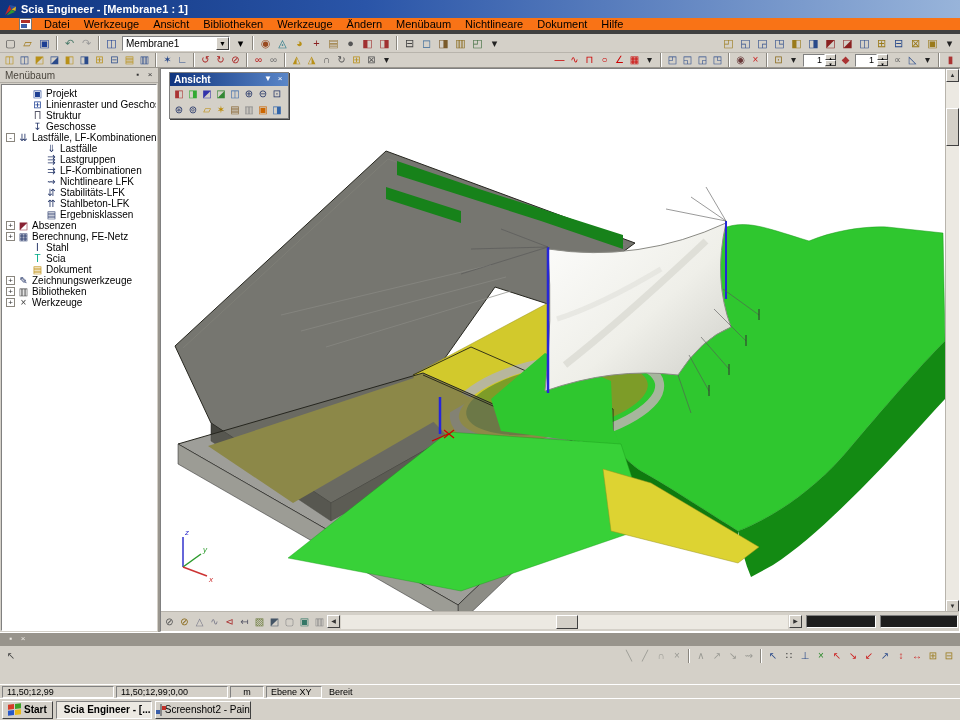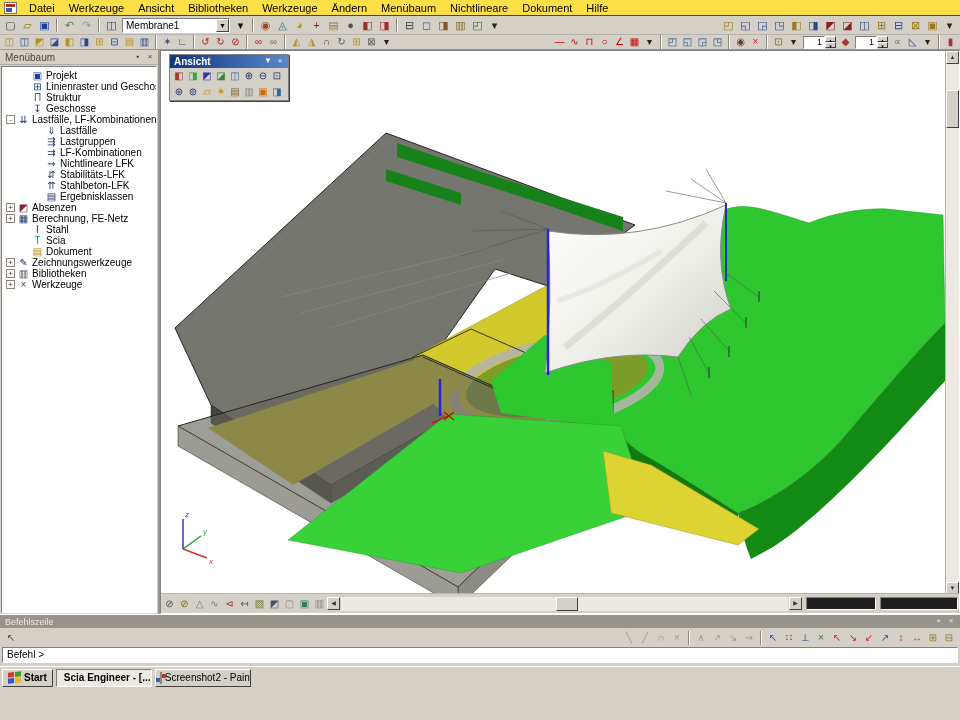--- a/index.html
+++ b/index.html
@@ -6,21 +6,21 @@
   *{box-sizing:border-box;font-family:"Liberation Sans",sans-serif;}
   .screen{position:relative;width:960px;height:720px;background:#d4d0c8;overflow:hidden;}
 
   
   .titlebar{height:18px;display:flex;align-items:center;gap:4px;padding:0 3px;
     background:linear-gradient(90deg,#10357f 0%,#2a55a8 38%,#98b4da 100%);}
   .titlebar .ttl{color:#fff;font-size:11px;font-weight:bold;white-space:nowrap;}
   .appicon{width:14px;height:13px;display:inline-block;}
 
   
-  .menubar{height:16px;display:flex;align-items:center;background:#fde047;border-bottom:1px solid #404040;padding-left:2px;}
+  .menubar{height:16px;display:flex;align-items:center;background:#f97316;border-bottom:4px solid #404040;padding-left:17px;}
   .mdiicon{width:13px;height:12px;border:1px solid #777;background:#fff;position:relative;margin:0 5px 0 2px;}
   .mdiicon:before{content:"";position:absolute;left:1px;top:1px;width:9px;height:3px;background:#b03028;}
   .mdiicon:after{content:"";position:absolute;left:1px;top:5px;width:6px;height:4px;background:#3a5ea8;}
   .mitem{font-size:11px;padding:1px 7px;color:#000;white-space:nowrap;}
 
   
   .tb{display:flex;align-items:center;background:#d4d0c8;padding:1px 2px;}
   .tb1{height:19px;border-bottom:1px solid #b8b4ac;}
   .tb2{height:15px;border-bottom:1px solid #9a968e;}
   .tbtn{display:inline-flex;align-items:center;justify-content:center;width:17px;height:16px;font-size:11px;line-height:1;cursor:default;}
@@ -95,20 +95,29 @@
   .flagicon i{display:block;}
   .painticon{width:13px;height:12px;background:#e8e4da;border:1px solid #888;position:relative;}
   .painticon:before{content:"";position:absolute;left:1px;top:1px;width:4px;height:4px;background:#c03028;}
   .painticon:after{content:"";position:absolute;right:1px;bottom:1px;width:5px;height:4px;background:#3a5ea8;}
 </style>
 </head>
 <body>
 
 <div class="screen">
 
+  <div class="titlebar">
+    <svg class="appicon" viewBox="0 0 14 13">
+      <path d="M2,12 L6.5,2 L8.5,6.5 Z" fill="#c62828"></path>
+      <path d="M6.5,2 L13,3.5 L8.5,6.5 Z" fill="#2a4fa0"></path>
+      <path d="M3.5,12.5 L8.5,6.5 L12,9 Z" fill="#2e9a2e"></path>
+      <path d="M8.5,6.5 L13,3.5 L12.5,8 Z" fill="#e0b020"></path>
+    </svg>
+    <span class="ttl">Scia Engineer - [Membrane1 : 1]</span>
+  </div>
 
   <div class="menubar">
     <span class="mdiicon"></span>
 
       <span class="mitem">Datei</span>
 
       <span class="mitem">Werkzeuge</span>
 
       <span class="mitem">Ansicht</span>
 
@@ -645,21 +654,20 @@
           </span>
         <span class="sbtn">▶</span>
         <span class="darkbox db1"></span>
         <span class="darkbox db2"></span>
       </div>
     </div>
   </div>
 
   <div class="cmdpanel">
     <div class="cmdtitle">
-      <span class="ct">Befehlszeile</span>
       <span class="pbtn">▪</span>
       <span class="pbtn">×</span>
     </div>
     <div class="cmdtools">
       <span class="tbtn" style="color: rgb(68, 68, 68);">↖</span>
       <span class="tspacer"></span>
 
         <span class="tbtn" style="color: rgb(154, 154, 148);">╲</span>
 
         <span class="tbtn" style="color: rgb(154, 154, 148);">╱</span>
@@ -698,25 +706,29 @@
 
         <span class="tbtn" style="color: rgb(204, 34, 34);">↕</span>
 
         <span class="tbtn" style="color: rgb(204, 34, 34);">↔</span>
 
         <span class="tbtn" style="color: rgb(154, 122, 26);">⊞</span>
 
         <span class="tbtn" style="color: rgb(154, 122, 26);">⊟</span>
 
     </div>
-    <div class="cmdinput">
-      <div class="cmdbox">Befehl &gt;</div>
-    </div>
   </div>
 
+  <div class="statusbar">
+    <span class="sfield f1">11,50;12,99</span>
+    <span class="sfield f2">11,50;12,99;0,00</span>
+    <span class="sfield f3">m</span>
+    <span class="sfield f4">Ebene XY</span>
+    <span class="sfield f5">Bereit</span>
+  </div>
 
   <div class="taskbar">
     <span class="startbtn">
       <span class="flagicon">
         <i style="background:#d43c28"></i>
           <i style="background:#3ca028"></i>
           <i style="background:#2858c8"></i>
           <i style="background:#e8b818"></i>
       </span>
       <span>Start</span>

